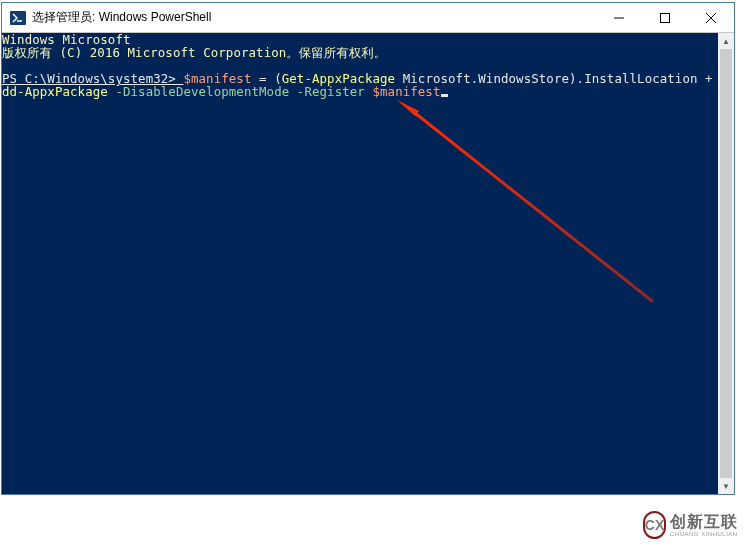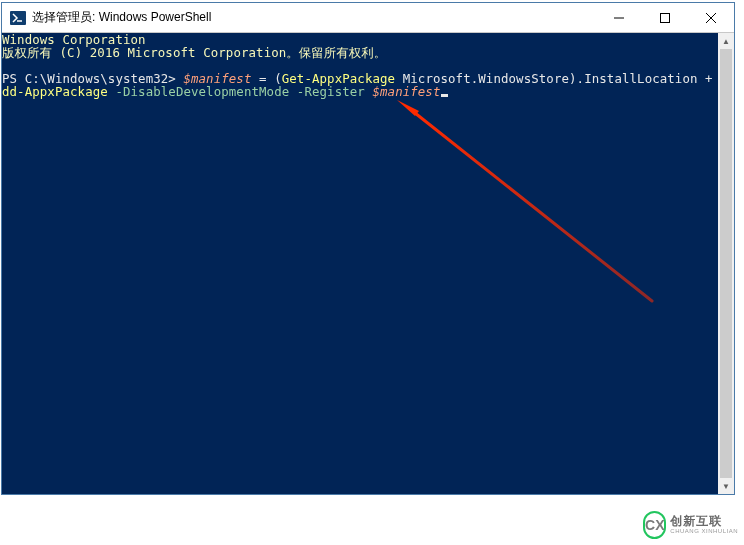--- a/index.html
+++ b/index.html
@@ -102,22 +102,22 @@
     font-family: "NSimSun", "SimSun", Consolas, monospace;
     font-size: 12.4px;
     line-height: 13px;
     color: #e0e0e0;
     white-space: pre;
     padding: 0;
     letter-spacing: 0.1px;
   }
   .ps-header { color: #f7f7b8; }
   .ps-copy { color: #f7f7b8; }
-  .ps-prompt { color: #e8e8e8; }
-  .ps-var { color: #ffa07a; font-style: italic; }
+  .ps-prompt { color: #e8e8e8; text-decoration: underline; }
+  .ps-var { color: #ffa07a; }
   .ps-cmd { color: #ffff80; }
   .ps-op { color: #9ad0a5; text-align: right; }
   .ps-str { color: #d08c84; }
   .ps-paren { color: #e8e8e8; }
   .ps-white { color: #e8e8e8; }
   .cursor {
     display: inline-block;
     width: 7px;
     height: 3px;
     background: #e8e8e8;
@@ -132,39 +132,39 @@
     position: absolute;
     right: 6px;
     bottom: 6px;
     display: flex;
     align-items: center;
     gap: 4px;
   }
   .watermark-logo {
     width: 23px;
     height: 28px;
-    border: 2px solid #22c55e;
+    border: 2px solid #7f1d1d;
     border-radius: 14px;
     display: flex;
     align-items: center;
     justify-content: center;
     font-family: Arial, sans-serif;
     font-weight: bold;
     font-size: 14px;
     color: #7a7a7a;
     position: relative;
   }
   .watermark-text {
     display: flex;
     flex-direction: column;
     font-family: "Microsoft YaHei", sans-serif;
     line-height: 1.1;
   }
   .watermark-text-main {
-    font-size: 12px;
+    font-size: 16px;
     font-weight: bold;
     color: #6a6a6a;
     letter-spacing: 1px;
   }
   .watermark-text-sub {
     font-size: 6px;
     color: #9a9a9a;
     letter-spacing: 0.5px;
   }
 </style>
@@ -193,21 +193,21 @@
         </svg>
     </div>
     <div class="titlebar-btn">
       <svg viewBox="0 0 10 10">
           <path d="M0 0 L10 10 M10 0 L0 10" stroke="#000" stroke-width="1"></path>
         </svg>
     </div>
   </div>
 
   <div class="console">
-    <div class="console-content"><span class="ps-header">Windows Corporation</span>
+    <div class="console-content"><span class="ps-header">Windows Microsoft</span>
 <span class="ps-copy">版权所有 (C) 2016 Microsoft Corporation。保留所有权利。</span>
 
 <span class="ps-prompt">PS C:\Windows\system32&gt; </span><span class="ps-var">$manifest</span><span class="ps-white"> = </span><span class="ps-paren">(</span><span class="ps-cmd">Get-AppxPackage</span><span class="ps-white"> Microsoft.WindowsStore</span><span class="ps-paren">)</span><span class="ps-white">.InstallLocation</span><span class="ps-white"> + </span><span class="ps-str">'AppxManifest.xml'</span>
 <span class="ps-cmd">dd-AppxPackage</span><span class="ps-op"> -DisableDevelopmentMode</span><span class="ps-op"> -Register </span><span class="ps-var">$manifest</span><span class="cursor"></span></div>
 
     <svg class="arrow-overlay" style="left:0;top:0;" width="718" height="461">
       <defs>
         <linearGradient id="arrowgrad" x1="0%" y1="0%" x2="100%" y2="100%">
           <stop offset="0%" stop-color="#ff2a00"></stop>
           <stop offset="100%" stop-color="#ff2a00" stop-opacity="0.55"></stop>

